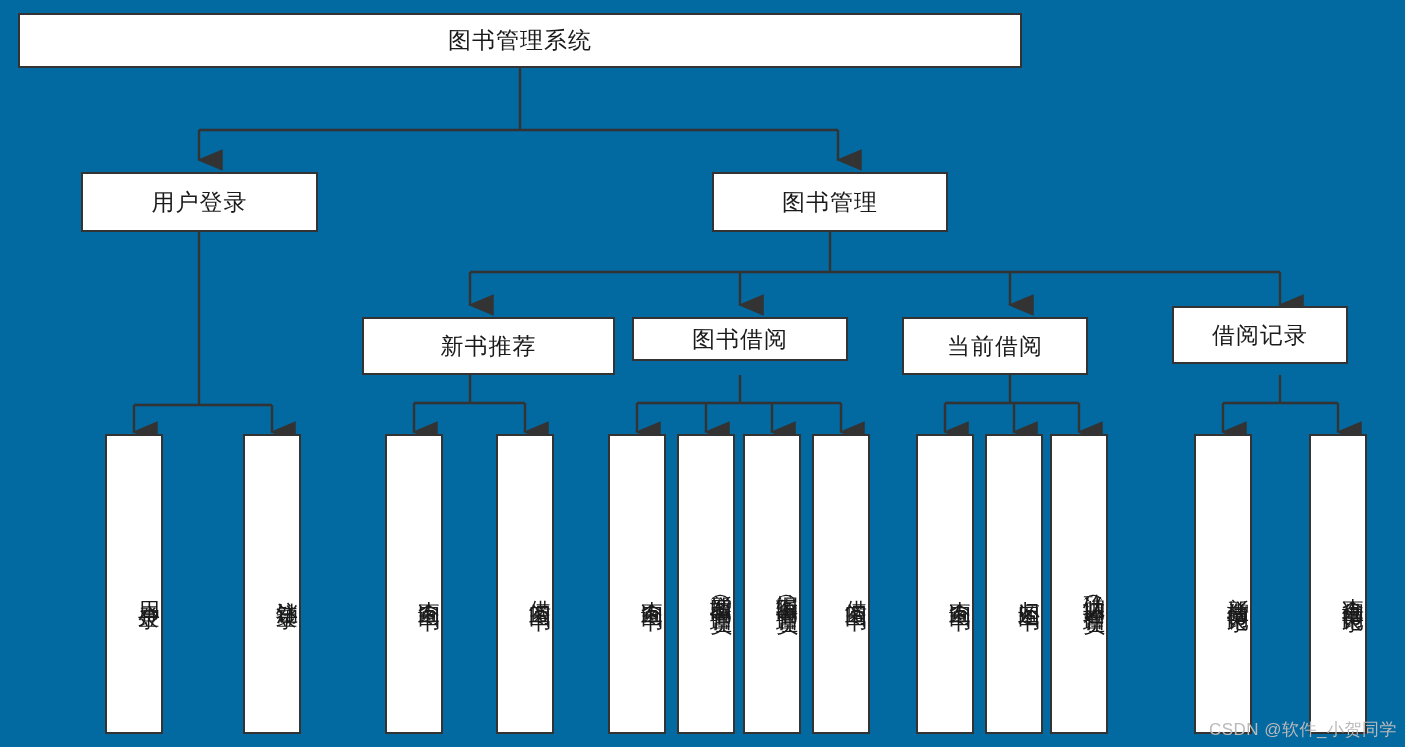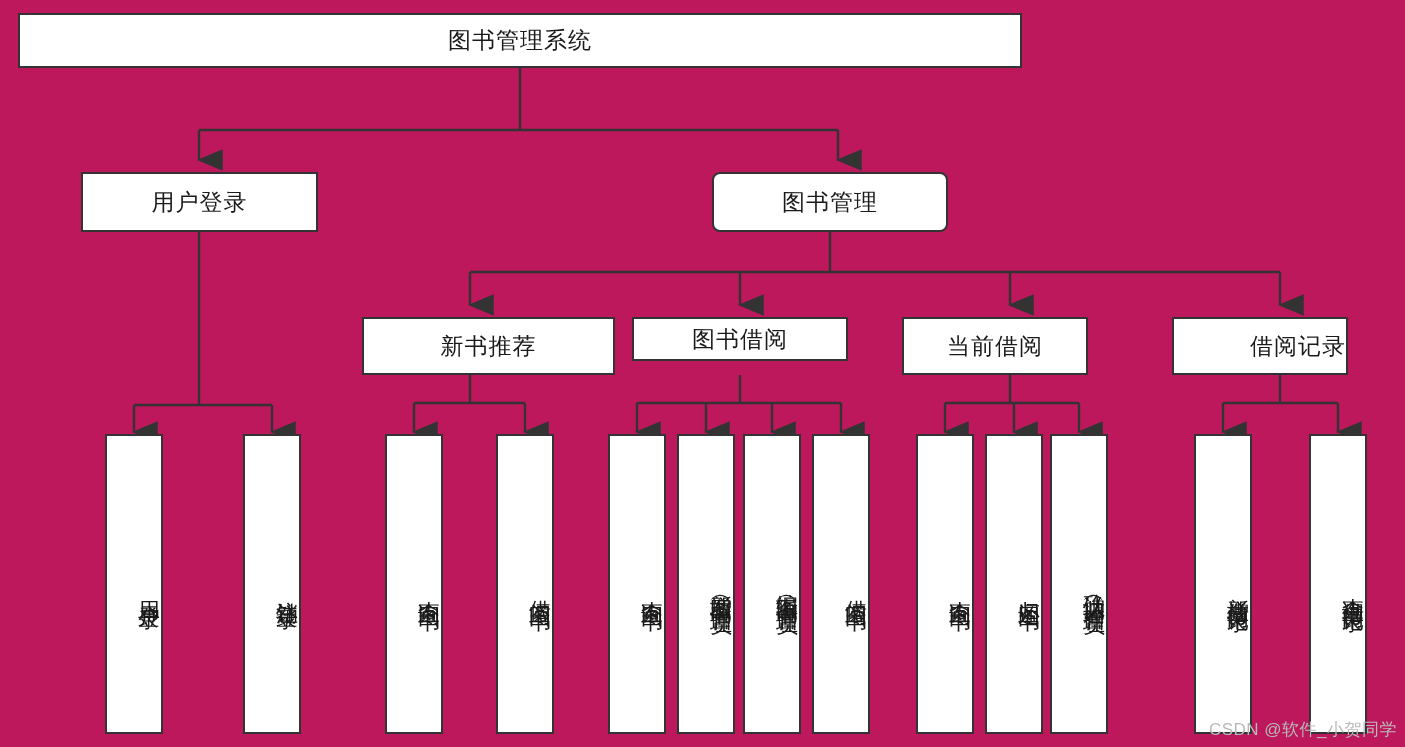--- a/index.html
+++ b/index.html
@@ -7,21 +7,21 @@
     padding: 0;
     background: #ffffff;
   }
   body {
     font-family: "Liberation Sans", "DejaVu Sans", sans-serif;
   }
   #canvas {
     position: relative;
     width: 1405px;
     height: 747px;
-    background: #be185d;
+    background: #0369a1;
     overflow: hidden;
   }
   #wires {
     position: absolute;
     left: 0;
     top: 0;
     width: 1405px;
     height: 747px;
     pointer-events: none;
   }
@@ -120,34 +120,34 @@
     </g>
   </svg>
 
   <div class="node horiz" style="left:18px; top:13px; width:1004px; height:55px;">
     <span>图书管理系统</span>
   </div>
 
   <div class="node horiz" style="left:81px; top:172px; width:237px; height:60px;">
     <span>用户登录</span>
   </div>
-  <div class="node horiz" style="left:712px; top:172px; width:236px; height:60px;border-radius:8px;">
+  <div class="node horiz" style="left:712px; top:172px; width:236px; height:60px;">
     <span>图书管理</span>
   </div>
 
   <div class="node horiz" style="left:362px; top:317px; width:253px; height:58px;">
     <span>新书推荐</span>
   </div>
   <div class="node horiz" style="left:632px; top:317px; width:216px; height:44px;">
     <span>图书借阅</span>
   </div>
   <div class="node horiz" style="left:902px; top:317px; width:186px; height:58px;">
     <span>当前借阅</span>
   </div>
-  <div class="node horiz" style="left:1172px; top:317px; width:176px; height:58px;justify-content:flex-end;">
+  <div class="node horiz" style="left:1172px; top:306px; width:176px; height:58px;">
     <span>借阅记录</span>
   </div>
 
   <div class="node vert" style="left:105px; top:434px; width:58px; height:300px;">
     <span>用户登录</span>
   </div>
   <div class="node vert" style="left:243px; top:434px; width:58px; height:300px;">
     <span>注销登录</span>
   </div>
 

